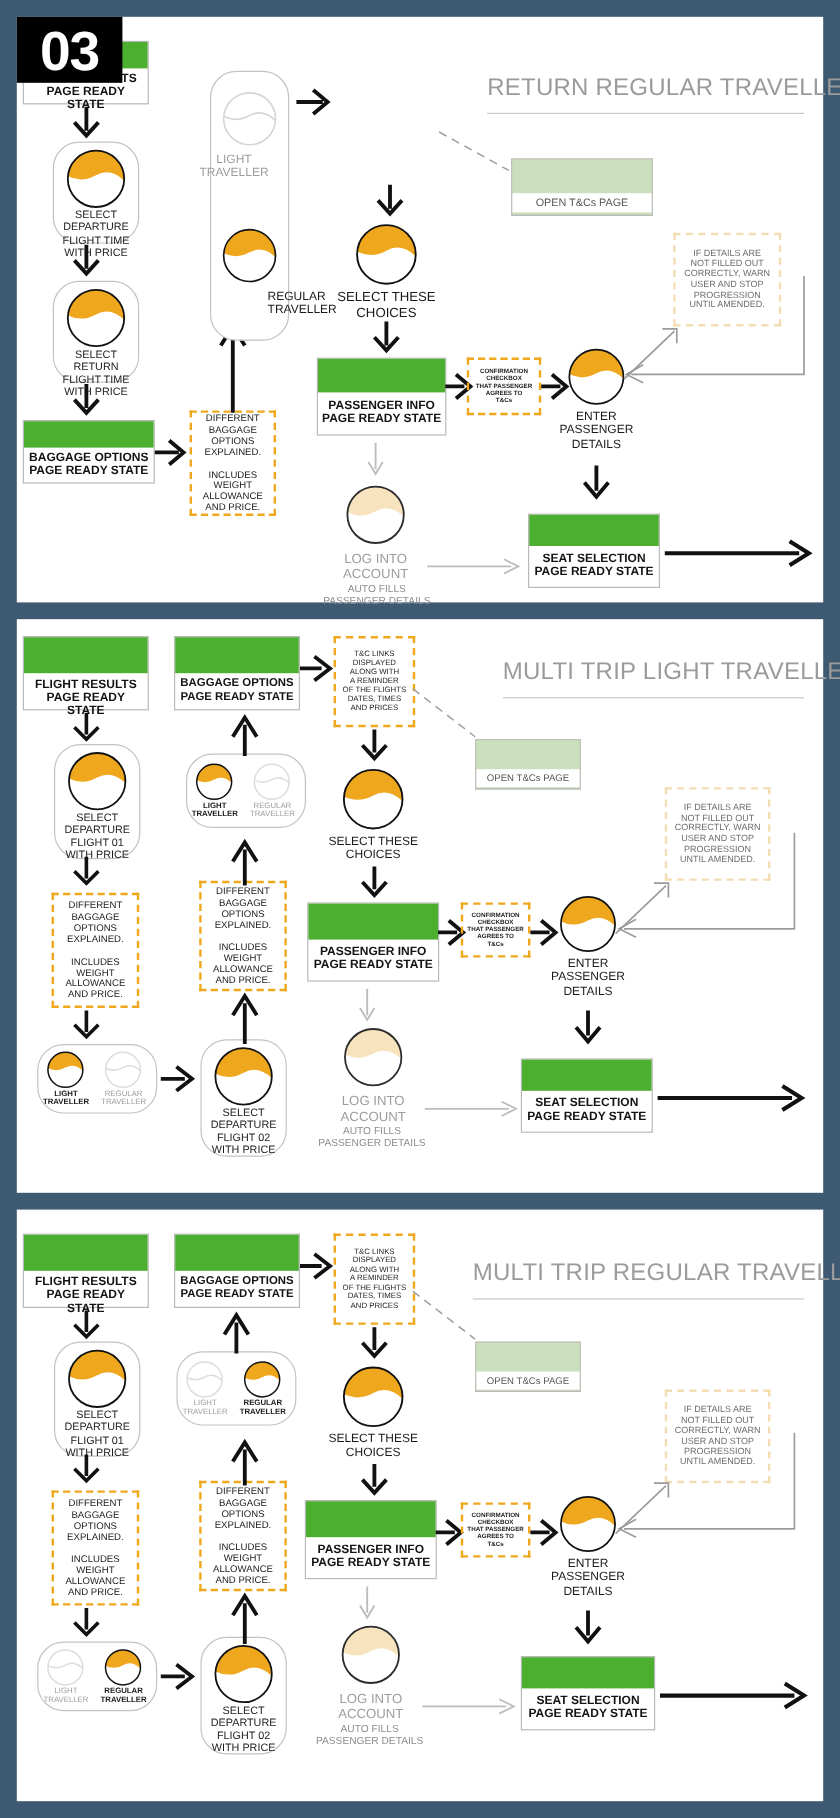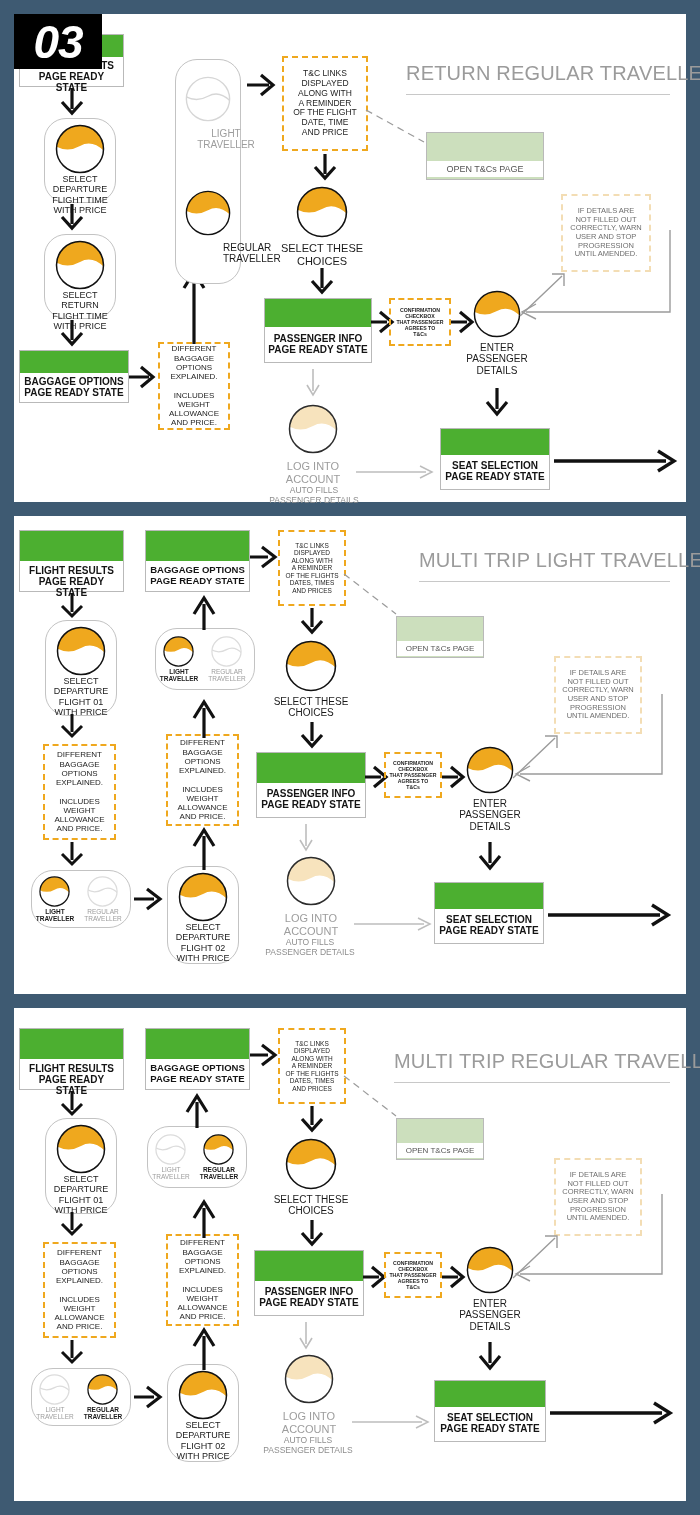--- a/index.html
+++ b/index.html
@@ -159,21 +159,21 @@
           </clipPath>
         </defs>
       <g clip-path="url(#c-p1l)">
         <rect x="0" y="0" width="100" height="100" fill="#fff"></rect>
         <path d="M0 0 H100 V56 Q75 30 50 44 Q25 58 0 44 Z" fill="#fff"></path>
         <path d="M100 56 Q75 30 50 44 Q25 58 0 44" fill="none" stroke="#d6d6d6" stroke-width="3"></path>
       </g>
       <circle cx="50" cy="50" r="47" fill="none" stroke="#d6d6d6" stroke-width="3"></circle>
     </svg>
   </div>
-  <div class="ctext muted" style="left:179px;top:114px;width:66px;font-size:10px;">LIGHT
+  <div class="ctext muted" style="left:148px;top:114px;width:66px;font-size:10px;">LIGHT
 TRAVELLER</div>
 
   <div class="circ" style="left:171px;top:176px;">
     <svg width="46" height="46" viewBox="0 0 100 100">
       <defs>
           <clipPath id="c-p1r">
             <circle cx="50" cy="50" r="47"></circle>
           </clipPath>
         </defs>
       <g clip-path="url(#c-p1r)">
@@ -185,27 +185,20 @@
   </div>
   <div class="ctext" style="left:161px;top:228px;width:66px;font-size:10px;padding-left:48px;">REGULAR
 TRAVELLER</div>
 
   <div class="arrow" style="left:233px;top:58px;">
     <svg width="30" height="26" viewBox="0 0 30 26">
         <path d="M0 13 L22 13 M14 3 L26 13 L14 23" stroke="#111" stroke-width="3.2" fill="none"></path>
       </svg>
   </div>
 
-  <div class="note" style="left:268px;top:42px;width:86px;height:95px;font-size:8.5px;white-space:pre-line;">T&amp;C LINKS
-DISPLAYED
-ALONG WITH
-A REMINDER
-OF THE FLIGHT
-DATE, TIME
-AND PRICE</div>
 
   <div class="conn" style="left:352px;top:96px;">
     <svg width="62" height="36" viewBox="0 0 62 36">
         <path d="M0 0 L58 32" stroke="#9b9b9b" stroke-width="1.2" fill="none" stroke-dasharray="7 5"></path>
       </svg>
   </div>
 
   <div class="tcbox" style="left:412px;top:118px;width:118px;height:48px;">
     <div class="bar" style="height:28px;"></div>
     <div class="lbl" style="font-size:9px;padding:3px 0;">OPEN T&amp;Cs PAGE</div>
@@ -342,21 +335,21 @@
 PAGE READY STATE</div>
   </div>
 
   <div class="arrow" style="left:540px;top:434px;">
     <svg width="124" height="26" viewBox="0 0 124 26">
         <path d="M0 13 L112 13 M104 3 L120 13 L104 23" stroke="#111" stroke-width="3.4" fill="none"></path>
       </svg>
   </div>
 </div>
 
-<div id="step-badge" style="left:14px;top:14px;width:88px;height:55px;font-size:46px;font-style:italic;">03</div>
+<div id="step-badge" style="left:14px;top:14px;width:88px;height:55px;font-size:46px;">03</div>
 
 <div class="panel" id="panel-2">
 
   <div class="panel-title" style="left:405px;top:33px;">MULTI TRIP LIGHT TRAVELLER</div>
   <div class="panel-title-rule" style="left:405px;top:65px;width:251px;"></div>
 
   <div class="pagebox" style="left:5px;top:14px;width:105px;height:62px;">
     <div class="bar" style="height:30px;"></div>
     <div class="lbl" style="font-size:10px;white-space:pre-line;padding-top:4px;">FLIGHT RESULTS
 PAGE READY STATE</div>

